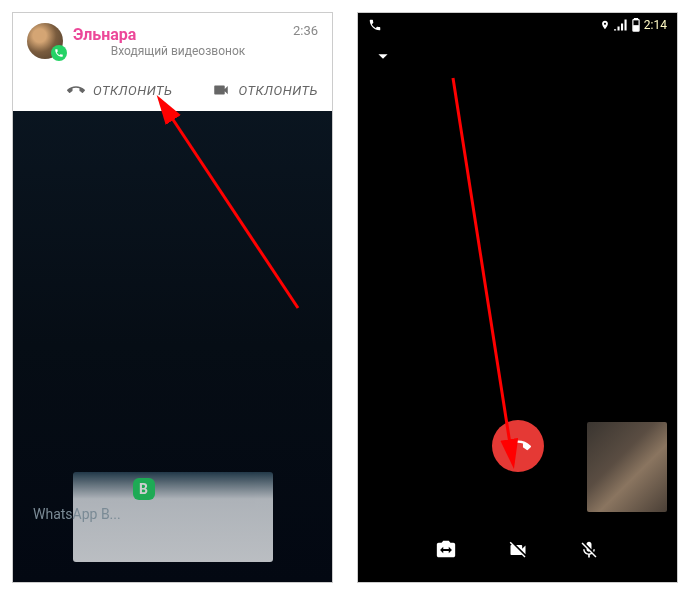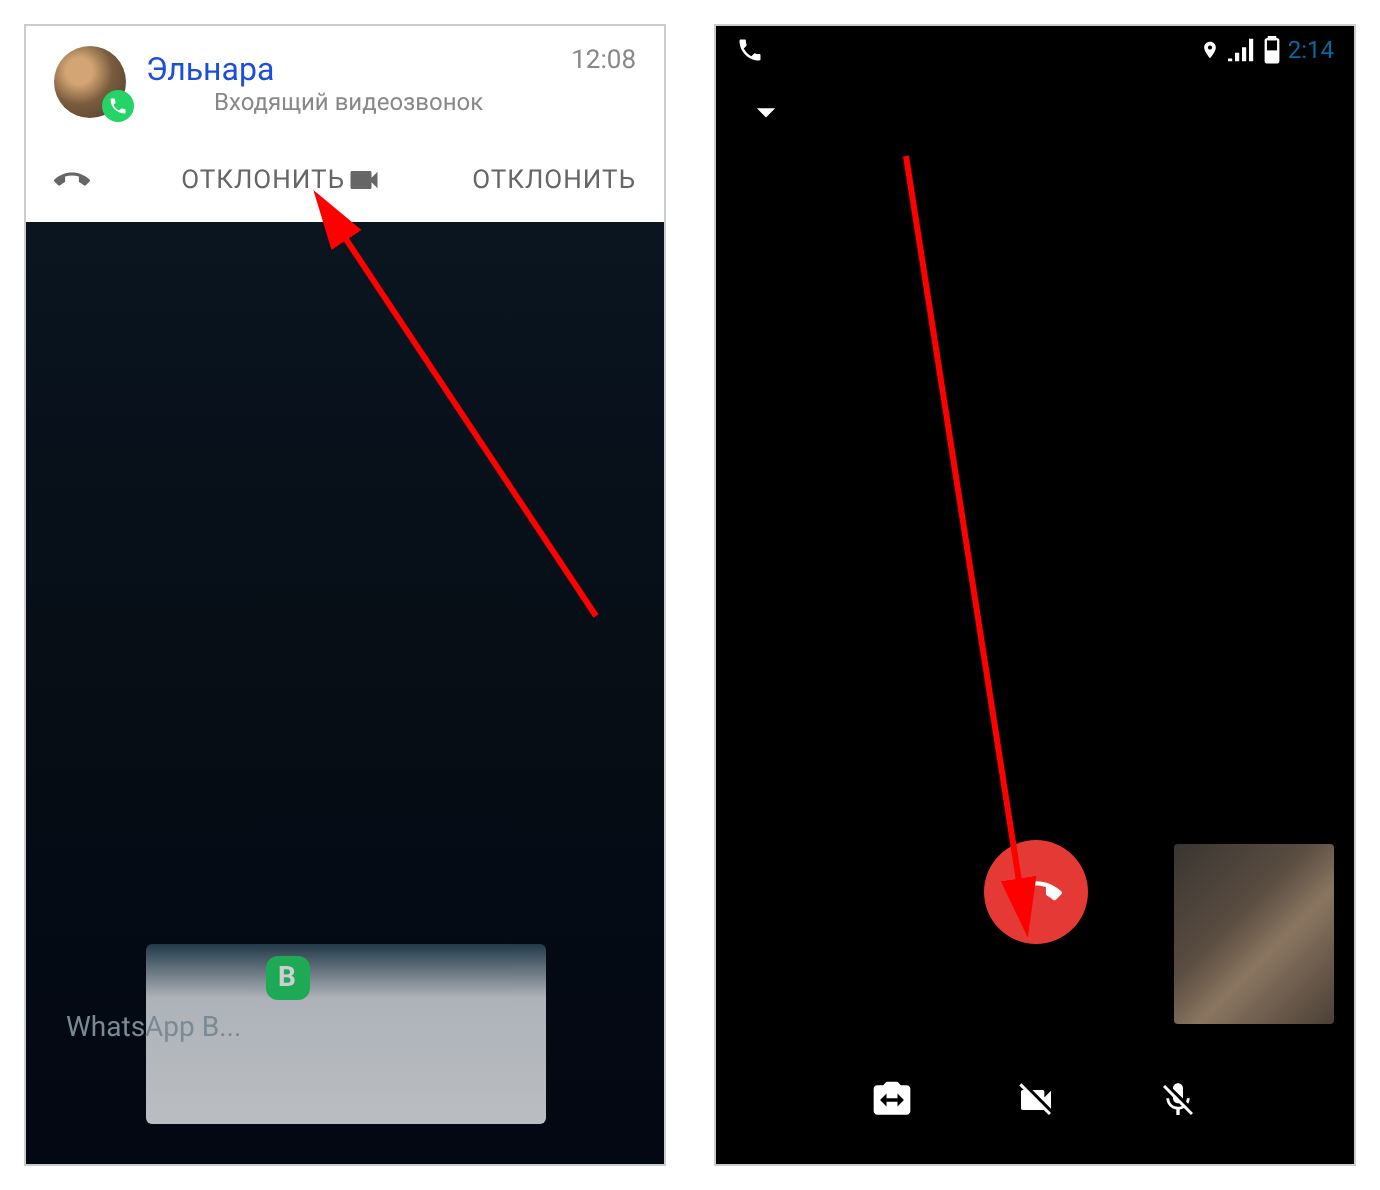--- a/index.html
+++ b/index.html
@@ -52,48 +52,49 @@
       align-items: center;
       justify-content: center;
     }
     .notif-text {
       flex: 1;
       display: flex;
       flex-direction: column;
     }
     .caller-name {
       font-size: 16px;
-      color: #1d4ed8;
-      font-weight: 400;
+      color: #ec4899;
+      font-weight: 700;
     }
     .call-type {
       font-size: 12px;
       color: #888;
       text-align: center;
     }
     .notif-time {
       font-size: 13px;
       color: #888;
       align-self: flex-start;
     }
     .notif-actions {
       display: flex;
       margin-top: 10px;
     }
     .notif-action {
       flex: 1;
       display: flex;
       align-items: center;
-      justify-content: space-between;
+      justify-content: flex-end;
       gap: 8px;
       padding: 12px 0;
       color: #666;
       font-size: 13px;
       letter-spacing: 0.5px;
       cursor: pointer;
+      font-style: italic;
     }
     .phone-bg-dark {
       position: absolute;
       top: 0; left: 0; right: 0; bottom: 0;
       background: #000;
     }
     .phone-bg-dim {
       position: absolute;
       top: 95px; left: 0; right: 0; bottom: 0;
       background: linear-gradient(180deg, #0a1520 0%, #060d15 50%, #030812 100%);
@@ -130,21 +131,21 @@
       color: #fff;
       font-size: 14px;
       font-weight: bold;
     }
     
     .status-bar {
       display: flex;
       align-items: center;
       justify-content: space-between;
       padding: 4px 10px;
-      color: #0369a1;
+      color: #fef9c3;
       font-size: 12px;
       height: 24px;
     }
     .status-left { display: flex; gap: 6px; }
     .status-right { display: flex; gap: 4px; align-items: center; }
     .chevron-down {
       color: #fff;
       padding: 8px 14px;
       font-size: 20px;
     }
@@ -214,21 +215,21 @@
         <div class="avatar-badge">
           <svg width="10" height="10" viewBox="0 0 24 24" fill="#fff">
               <path d="M6.62 10.79c1.44 2.83 3.76 5.14 6.59 6.59l2.2-2.2c.27-.27.67-.36 1.02-.24 1.12.37 2.33.57 3.57.57.55 0 1 .45 1 1V20c0 .55-.45 1-1 1-9.39 0-17-7.61-17-17 0-.55.45-1 1-1h3.5c.55 0 1 .45 1 1 0 1.25.2 2.45.57 3.57.11.35.03.74-.25 1.02l-2.2 2.2z"></path>
             </svg>
         </div>
       </div>
       <div class="notif-text">
         <div class="caller-name">Эльнара</div>
         <div class="call-type">Входящий видеозвонок</div>
       </div>
-      <div class="notif-time">12:08</div>
+      <div class="notif-time">2:36</div>
     </div>
     <div class="notif-actions">
       <div class="notif-action">
         <svg width="18" height="18" viewBox="0 0 24 24" fill="#666">
             <path d="M12 9c-1.6 0-3.15.25-4.6.72v3.1c0 .39-.23.74-.56.9-.98.49-1.87 1.12-2.66 1.85-.18.18-.43.28-.7.28-.28 0-.53-.11-.71-.29L.29 13.08c-.18-.17-.29-.42-.29-.7 0-.28.11-.53.29-.71C3.34 8.78 7.46 7 12 7s8.66 1.78 11.71 4.67c.18.18.29.43.29.71 0 .28-.11.53-.29.7l-2.48 2.48c-.18.18-.43.29-.71.29-.27 0-.52-.11-.7-.28-.79-.74-1.69-1.36-2.67-1.85-.33-.16-.56-.5-.56-.9v-3.1C15.15 9.25 13.6 9 12 9z"></path>
           </svg>
         <span>ОТКЛОНИТЬ</span>
       </div>
       <div class="notif-action">
         <svg width="18" height="14" viewBox="0 0 24 16" fill="#666">

